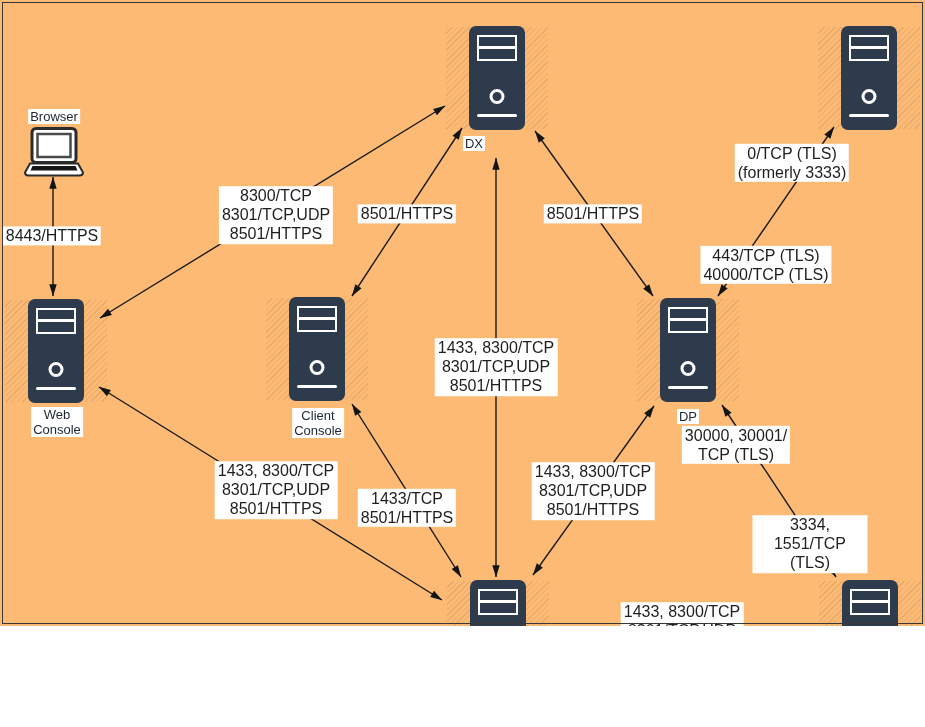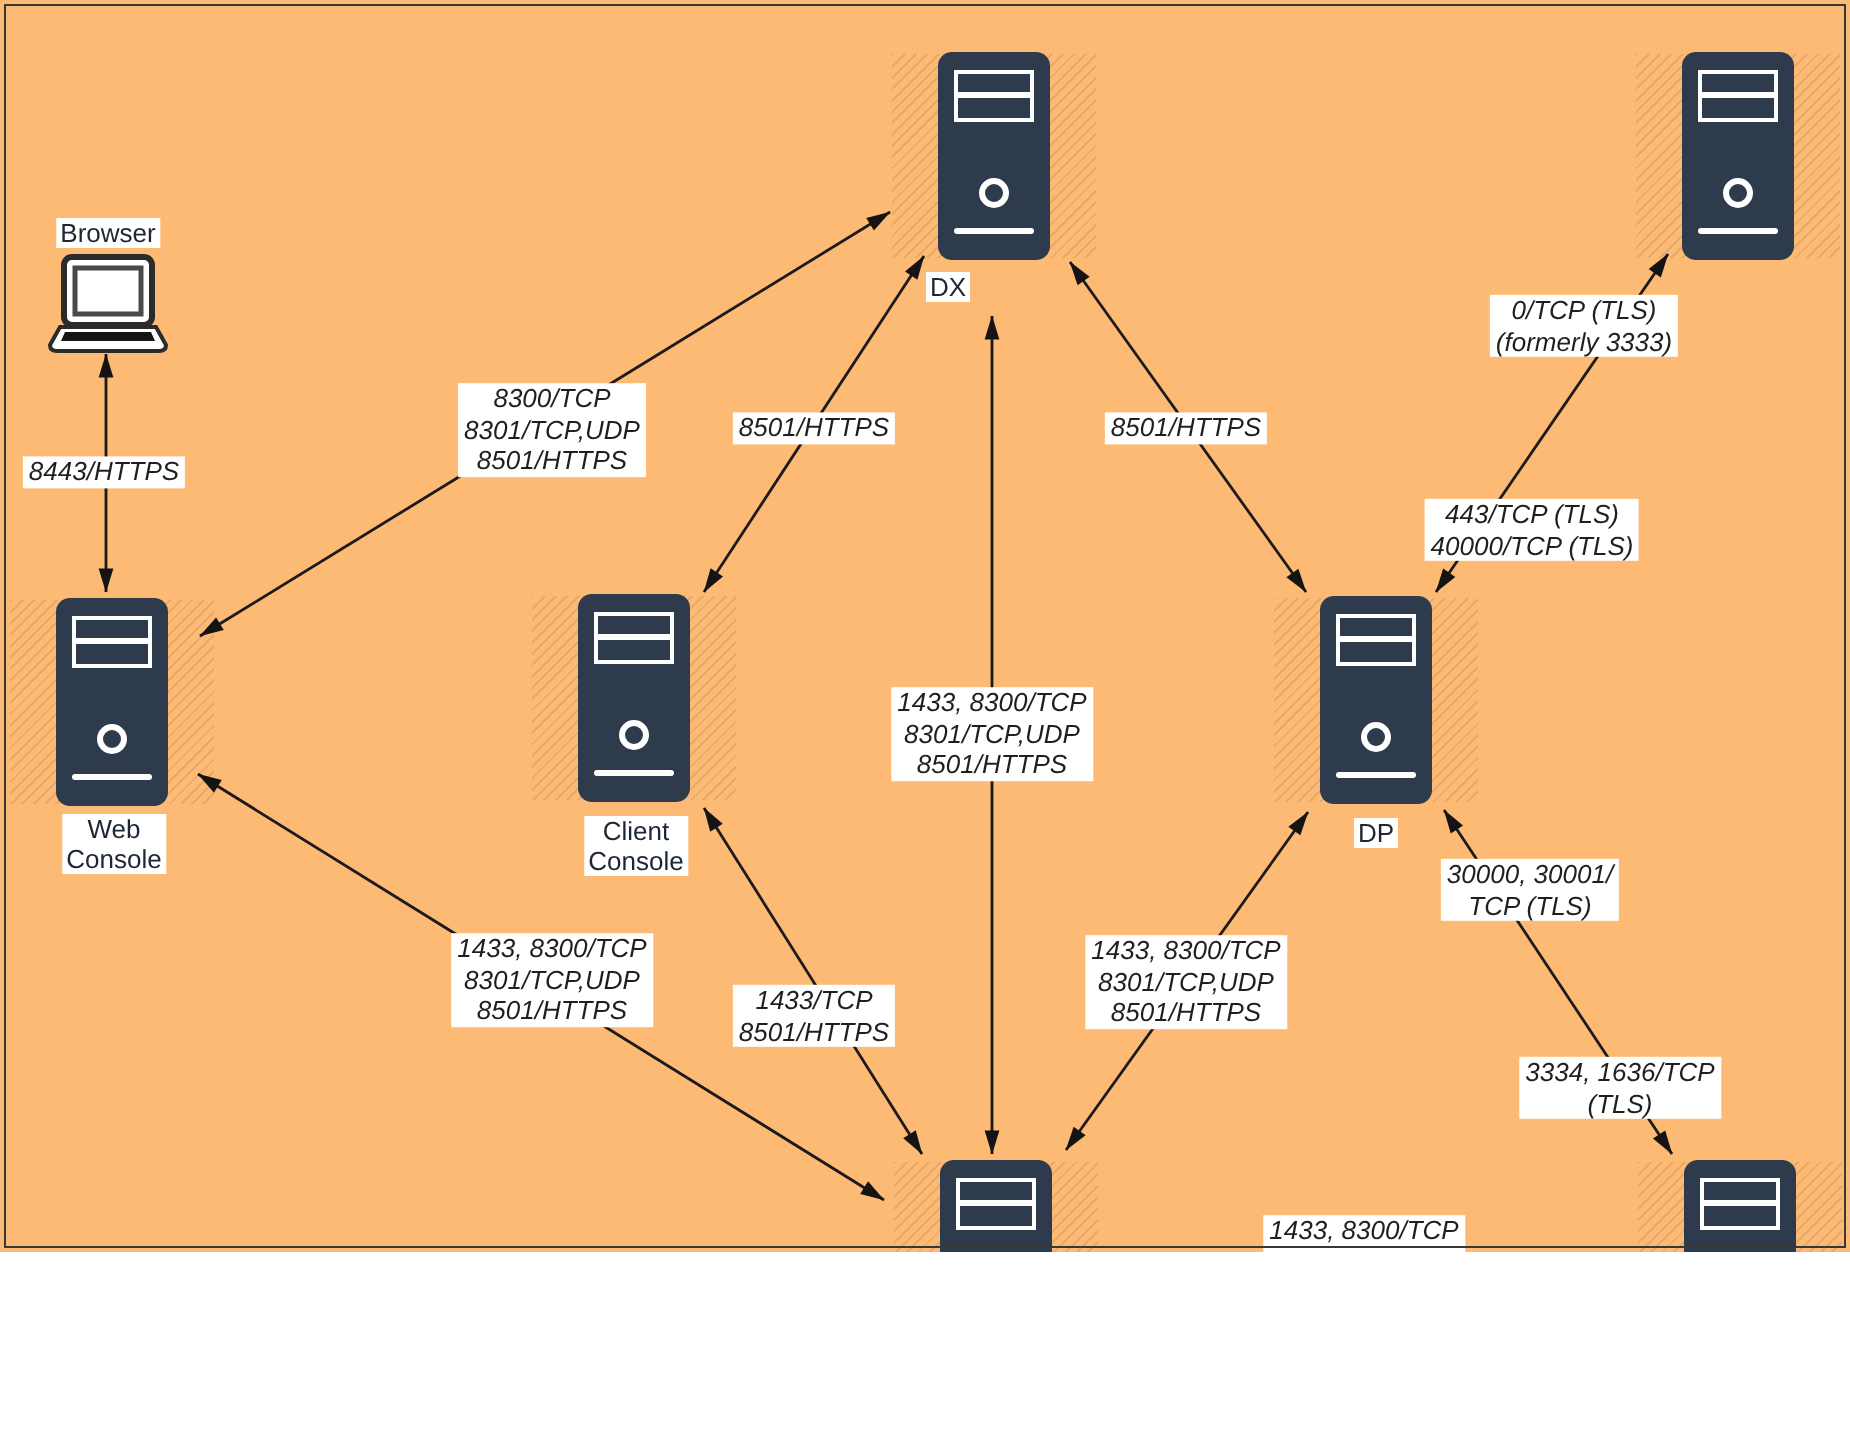--- a/index.html
+++ b/index.html
@@ -83,28 +83,27 @@
     color: #1c2634;
     text-align: center;
     white-space: pre-line;
     background: #fff;
     padding: 0 2px;
   }
   .elabel {
     position: absolute;
     z-index: 3;
     transform: translate(-50%, -50%);
-    font-size: 13px;
+    font-size: 16px;
     line-height: 1.2;
     color: #1f1f1f;
     text-align: center;
     white-space: pre-line;
     background: #fff;
     padding: 0 3px;
-    font-style: italic;
   }
 </style>
 </head>
 <body>
 
 <div id="canvas">
   <div id="frame"></div>
 
   <svg id="edges" xmlns="http://www.w3.org/2000/svg">
     <defs>
@@ -234,20 +233,20 @@
 8501/HTTPS</div>
   <div class="elabel" style="left:407px; top:508px;">1433/TCP
 8501/HTTPS</div>
   <div class="elabel" style="left:593px; top:491px;">1433, 8300/TCP
 8301/TCP,UDP
 8501/HTTPS</div>
   <div class="elabel" style="left:792px; top:163px;">0/TCP (TLS)
 (formerly 3333)</div>
   <div class="elabel" style="left:766px; top:265px;text-align:center;">443/TCP (TLS)
 40000/TCP (TLS)</div>
-  <div class="elabel" style="left:765px; top:445px;">30000, 30001/
+  <div class="elabel" style="left:736px; top:445px;">30000, 30001/
 TCP (TLS)</div>
-  <div class="elabel" style="left:810px; top:544px;">3334, 1636/TCP
+  <div class="elabel" style="left:810px; top:544px;">3334, 1551/TCP
 (TLS)</div>
   <div class="elabel" style="left:682px; top:631px;">1433, 8300/TCP
 8301/TCP,UDP
 8501/HTTPS</div>
 </div>
 
 </body></html>

